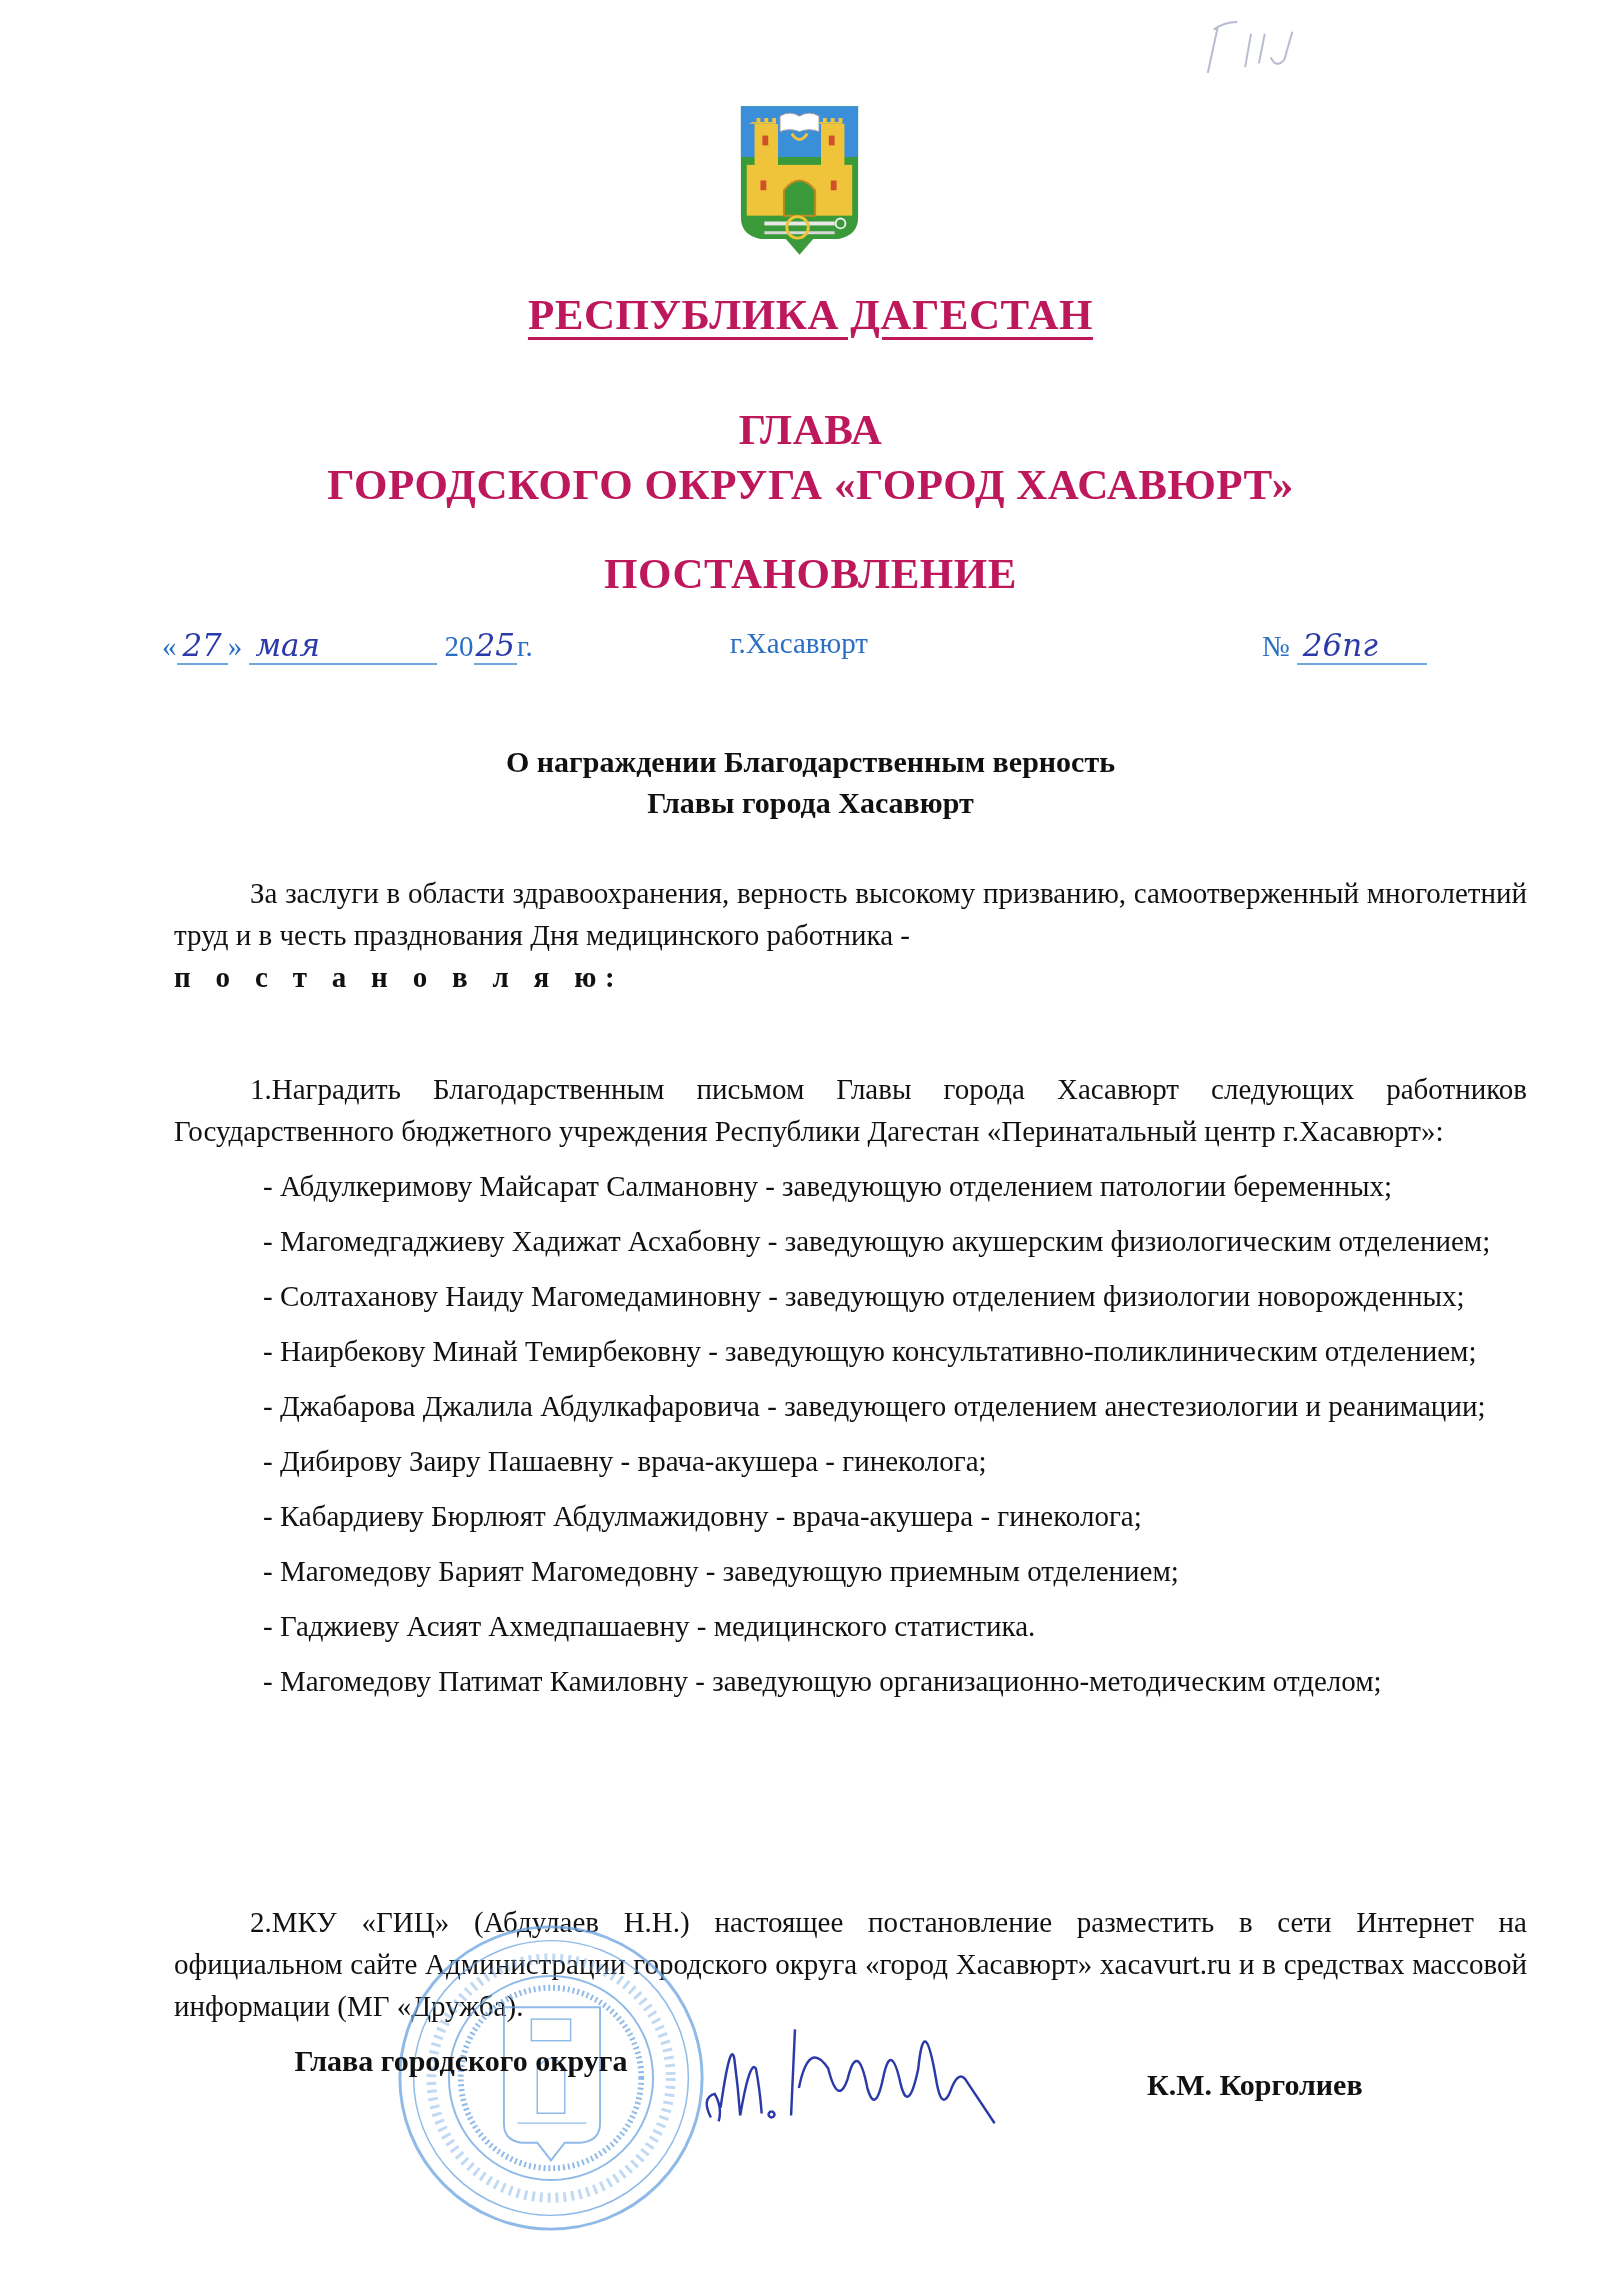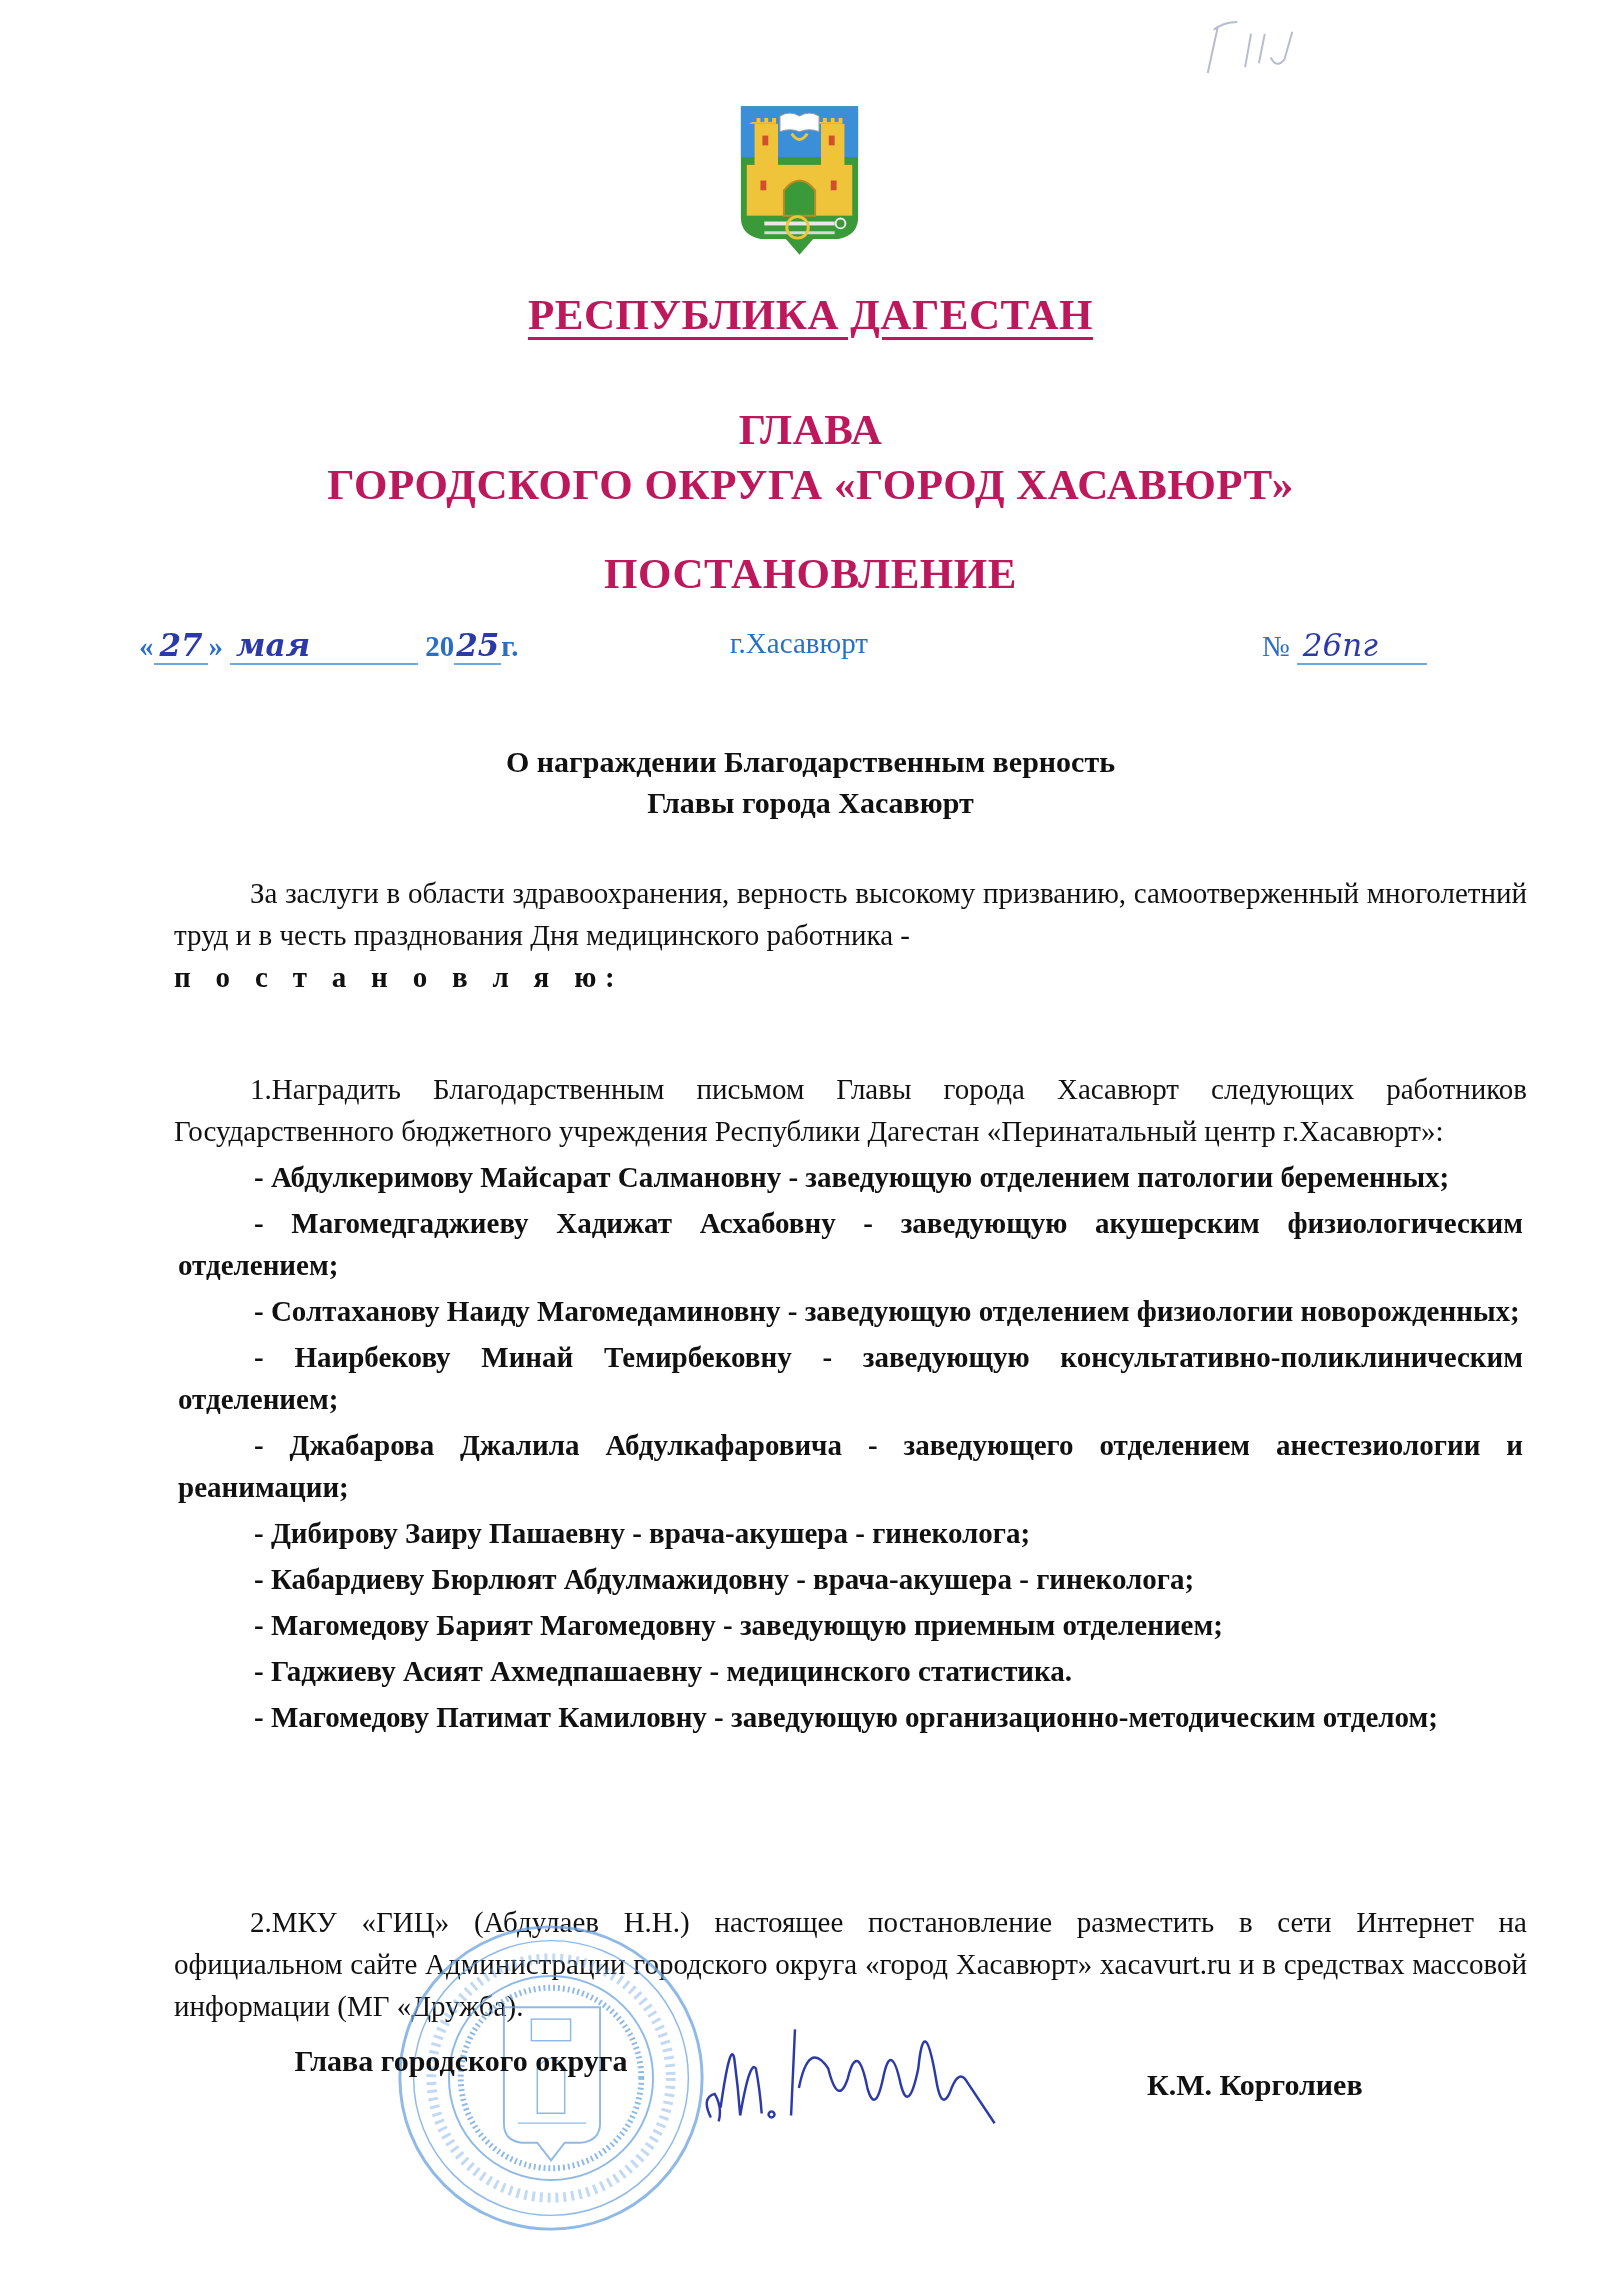--- a/index.html
+++ b/index.html
@@ -18,21 +18,21 @@
     .dateline .part { position: absolute; top: 0; }
     .hand { font-family: "DejaVu Serif", serif; font-style: italic; color: #2b3aa8; font-size: 31px; }
     .uline { border-bottom: 2px solid #6ea6e0; display: inline-block; padding: 0 5.9px; }
     .title { left: 0; width: 1621px; top: 741px; text-align: center; font-weight: bold; font-size: 30px; line-height: 41px; }
     .body { left: 174px; width: 1353px; font-size: 29px; line-height: 42px; text-align: justify; }
     .indent { text-indent: 76px; }
     .p1 { top: 872px; }
     .bold-spaced { font-weight: bold; letter-spacing: 8.8px; }
     .p2 { top: 1068px; }
     .p3 { top: 1901px; }
-    .list-item { margin: 4px; font-weight: bold; }
+    .list-item { margin: 13px; }
     .stamp { left: 394px; top: 1921px; width: 314px; height: 314px; opacity: 0.75; }
     .sig-label { left: 255px; top: 2039px; font-weight: bold; font-size: 30px; line-height: 43px; text-align: center; width: 412px; }
     .signature { left: 701px; top: 2000px; width: 323px; height: 137px; }
     .sig-name { left: 1147px; top: 2068px; font-weight: bold; font-size: 30px; }
   </style>
 </head>
 <body>
 
 <svg class="abs handnote" viewBox="0 0 120 60">
   <path d="M14 56 L24 10 M20 12 Q30 4 44 4" stroke="#b8bccf" stroke-width="2" fill="none"></path>
@@ -63,21 +63,21 @@
 <div class="abs hdr hdr-republic">
   <span>РЕСПУБЛИКА ДАГЕСТАН</span>
 </div>
 <div class="abs hdr hdr-glava">
   <div>ГЛАВА</div>
   <div>ГОРОДСКОГО ОКРУГА «ГОРОД ХАСАВЮРТ»</div>
 </div>
 <div class="abs hdr hdr-post">ПОСТАНОВЛЕНИЕ</div>
 
 <div class="abs dateline">
-  <span class="part" style="left:139px;font-weight:bold;">
+  <span class="part" style="left:162px;">
     <span>«</span><span class="uline hand">27</span><span>»</span>
     <span class="uline hand" style="width:176px;">мая</span>
     <span>20</span><span class="uline hand" style="padding:0 2px;">25</span><span>г.</span>
   </span>
   <span class="part" style="left:730px;">г.Хасавюрт</span>
   <span class="part" style="left:1262px;">
     <span>№</span>
     <span class="uline hand" style="width:118px;">26пг</span>
   </span>
 </div>

